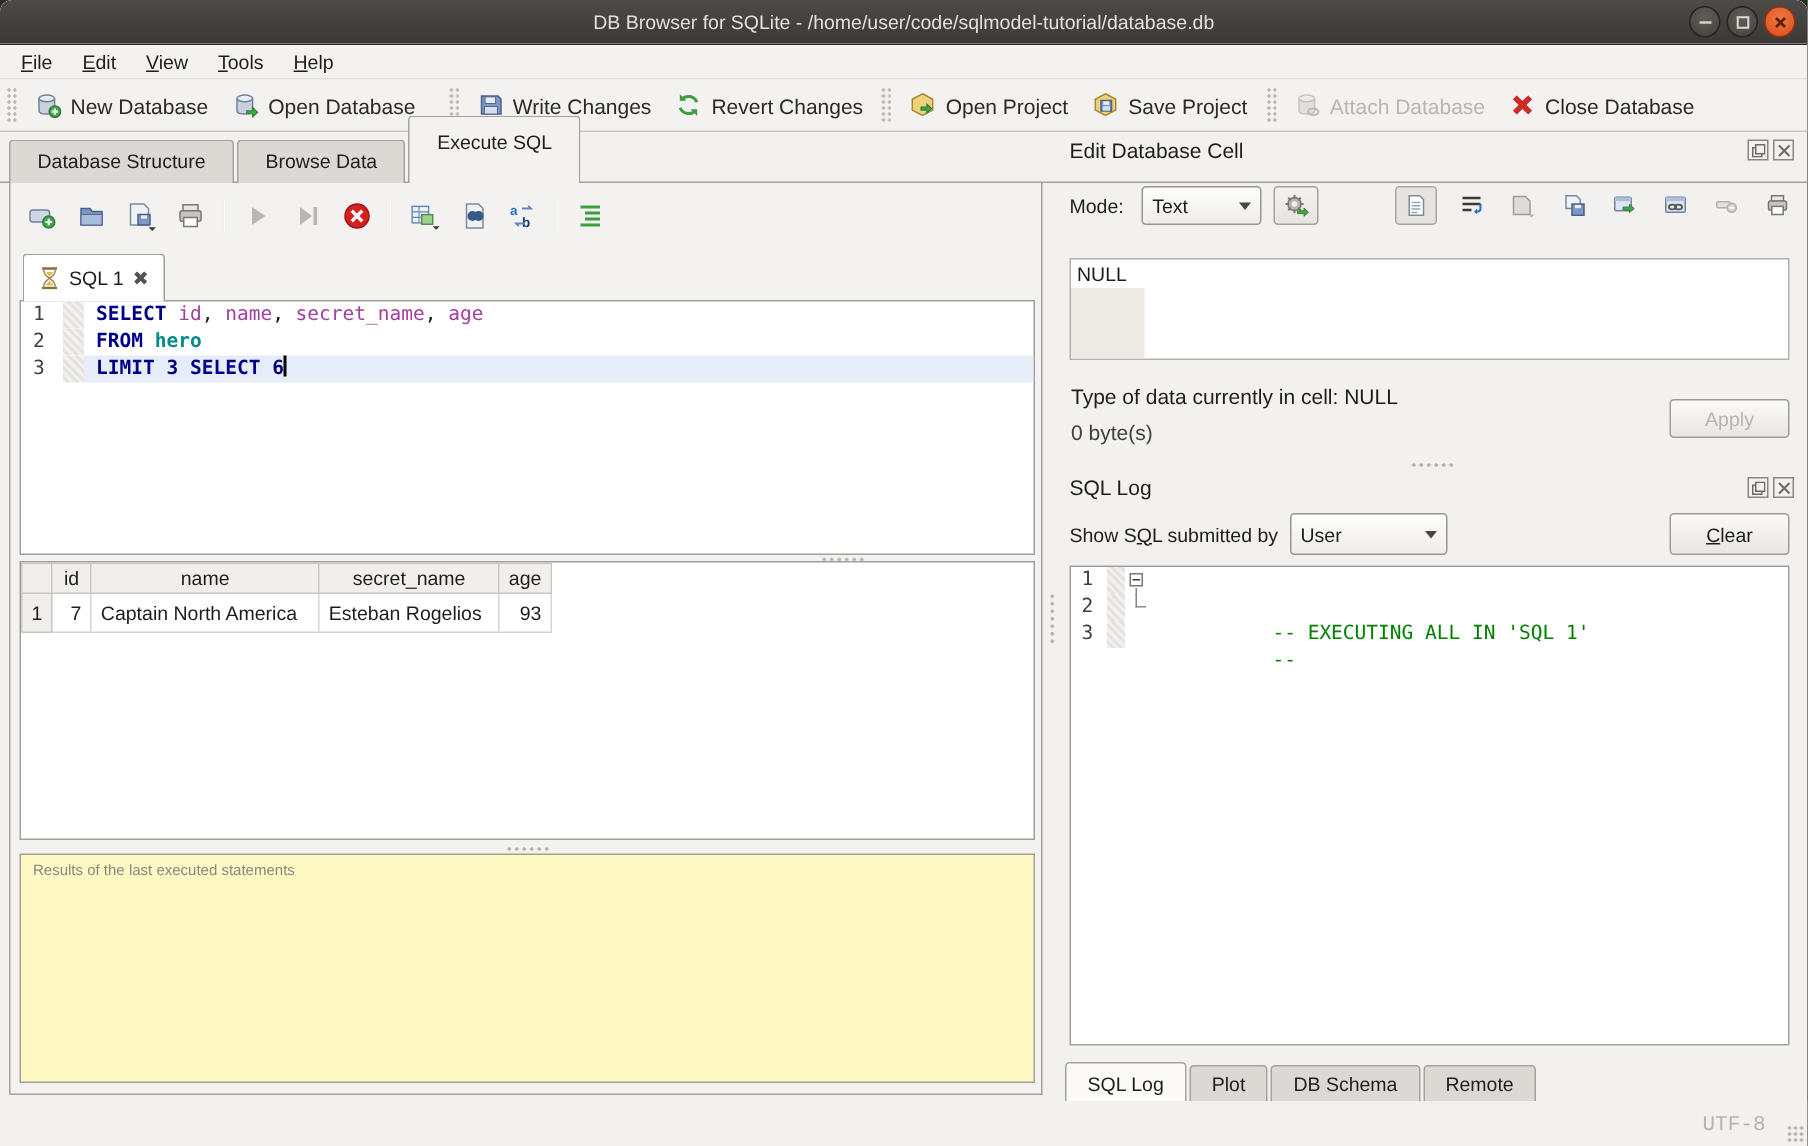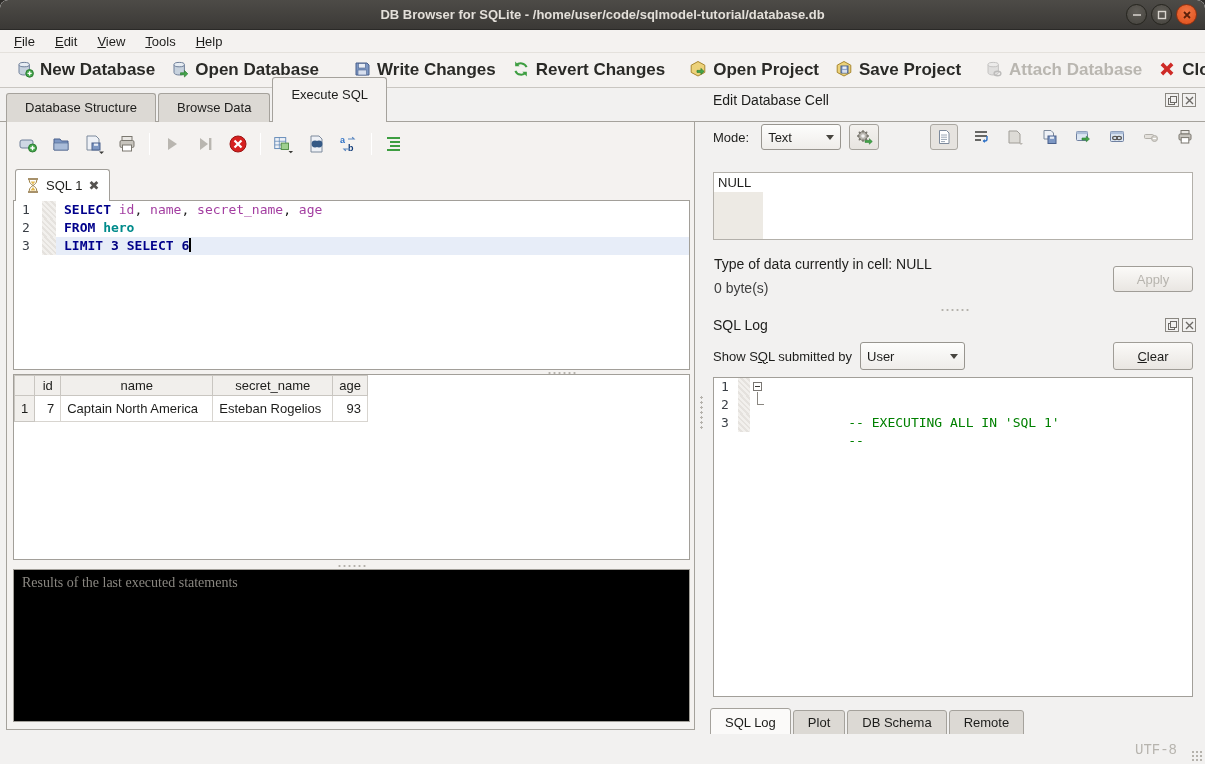--- a/index.html
+++ b/index.html
@@ -3,40 +3,40 @@
 <meta charset="utf-8">
 <style>
   * { margin:0; padding:0; box-sizing:border-box; }
   html,body { width:1205px; height:764px; background:#2e2c29; font-family:"Liberation Sans","DejaVu Sans",sans-serif; }
   .window { position:relative; width:1205px; height:764px; background:#f2f1f0; overflow:hidden; border-radius:8px 8px 0 0; }
 
   
   .titlebar { position:absolute; left:0; top:0; width:100%; height:30px;
     background:linear-gradient(#4d4b47,#3b3936); border-bottom:1px solid #2a2927; border-radius:8px 8px 0 0; }
   .title-text { position:absolute; left:0; right:0; top:0; height:30px; line-height:30px; text-align:center;
-    color:#e3dfd9; font-size:13px; font-weight:bold; }
+    color:#e3dfd9; font-size:13px; font-weight:normal; }
   .winbtns { position:absolute; right:8px; top:4px; display:flex; gap:4px; }
   .winbtn { width:21px; height:21px; border-radius:50%; border:1px solid #26251f;
     background:radial-gradient(circle at 50% 35%, #605d57, #44423d); color:#d9d5cf;
     display:flex; align-items:center; justify-content:center; font-size:12px; line-height:1; cursor:default; }
   .winbtn.close { background:radial-gradient(circle at 50% 35%, #f07746, #dd4d18); border-color:#8f3110; color:#5c2009; font-weight:bold; }
   .winbtn svg { display:block; }
 
   
   .menubar { position:absolute; left:0; top:30px; width:100%; height:23px; background:#f4f2f0;
     display:flex; align-items:center; padding-left:4px; border-bottom:1px solid #e4e1dc; }
   .menu-item { padding:2px 10px; font-size:13px; color:#1d1d1b; cursor:default; }
   .menu-item u { text-decoration:underline; }
 
   
   .toolbar { position:absolute; left:0; top:53px; width:100%; height:35px; background:#f4f2f0;
     border-bottom:1px solid #c9c6c1; display:flex; align-items:center; }
   .tb-handle { width:7px; height:24px; margin:0 4px;
     background:radial-gradient(circle,#bcb9b3 1px,transparent 1.2px); background-size:4px 4px; }
-  .tb-btn { display:flex; align-items:flex-start; gap:6px; padding:4px 8px; font-size:17px; font-weight:bold;
+  .tb-btn { display:flex; align-items:flex-end; gap:6px; padding:4px 8px; font-size:14px; font-weight:normal;
     color:#2a2a27; border-radius:3px; cursor:default; white-space:nowrap; }
   .tb-btn.disabled { color:#b9b6b0; }
   .tb-btn.disabled svg { opacity:.45; filter:grayscale(1); }
   .tb-drop { width:0; height:0; border-left:4px solid transparent; border-right:4px solid transparent;
     border-top:4px solid #3a3a37; margin-left:2px; align-self:flex-end; margin-bottom:4px; }
   .icon16 { width:18px; height:18px; display:inline-block; }
 
   
   .maintabbar { position:absolute; left:0; top:88px; width:100%; height:34px; }
   .maintabbar .tabs { position:absolute; left:6px; bottom:0; display:flex; }
@@ -77,22 +77,22 @@
   .results-table-wrap { position:absolute; left:6px; top:252px; width:677px; height:186px; background:#fff;
     border:1px solid #a29f99; overflow:hidden; }
   table.results { border-collapse:collapse; font-size:13px; color:#1d1d1b; }
   table.results th { background:#f1efec; border:1px solid #c9c6c1; font-weight:normal; padding:1px 6px; height:20px; }
   table.results td { border:1px solid #d8d5d0; background:#fff; padding:3px 6px; height:26px; }
   table.results td.rowhdr { background:#f1efec; border:1px solid #c9c6c1; text-align:left; width:20px; }
   td.num { text-align:right; }
 
   .hsplit2 { position:absolute; left:330px; top:442px; width:30px; height:4px;
     background:radial-gradient(circle,#b5b2ac 1px,transparent 1.2px); background-size:5px 4px; }
-  .results-msg { position:absolute; left:6px; top:447px; width:677px; height:153px; background:#000000;
-    border:1px solid #a29f99; font-family:Liberation Serif, serif; font-size:14px;
+  .results-msg { position:absolute; left:6px; top:447px; width:677px; height:153px; background:#fef9c3;
+    border:1px solid #a29f99; font-family:Liberation Sans, sans-serif; font-size:10px;
     color:#8a8781; padding:5px 8px; }
 
   
   .vsplit { position:absolute; left:699px; top:395px; width:5px; height:34px;
     background:radial-gradient(circle,#b5b2ac 1px,transparent 1.2px); background-size:5px 5px; }
 
   
   .right-panel { position:absolute; left:710px; top:90px; width:489px; height:644px; }
   .dock-header { position:absolute; left:3px; right:3px; height:20px; display:flex; align-items:center;gap:20px; }
   .dock-title { font-size:14px; color:#1d1d1b; flex:1; }

